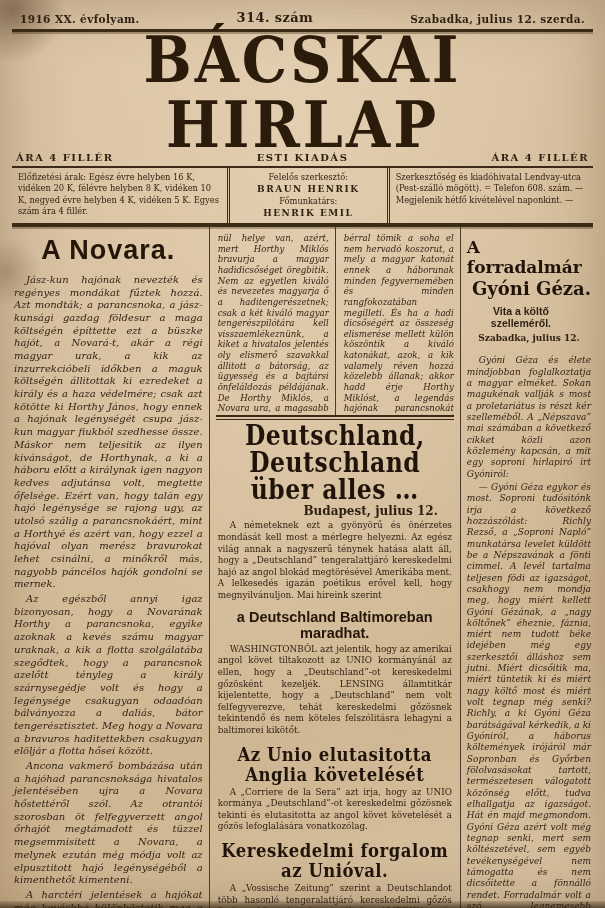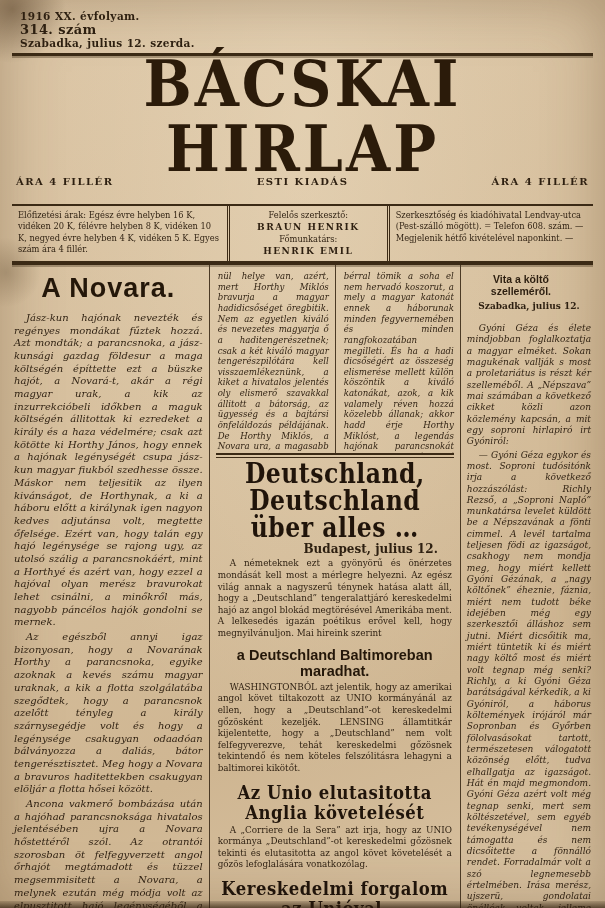--- a/index.html
+++ b/index.html
@@ -17,33 +17,33 @@
       radial-gradient(ellipse at 50% 15%, rgba(255,244,220,.25), transparent 60%),
       linear-gradient(160deg,#dcc6a6 0%,#d6bf9d 45%,#cfb692 75%,#d8c2a2 100%);
     box-shadow:inset 0 0 60px rgba(90,60,30,.35);
     display:flex;flex-direction:column;
   }
   .scan-edge{position:absolute;left:0;bottom:0;width:100%;height:7px;
     background:linear-gradient(180deg,rgba(46,30,12,.15),rgba(40,24,8,.65));}
 
   
   header{padding:10px 12px 0 12px;flex:0 0 auto;}
-  .topline{display:flex;justify-content:space-between;align-items:flex-start;
-    font-size:10.5px;font-weight:bold;letter-spacing:.4px;padding:0 8px;flex-direction:column;}
+  .topline{display:flex;justify-content:space-between;align-items:flex-end;
+    font-size:10.5px;font-weight:bold;letter-spacing:.4px;padding:0 8px;}
   .topline .issue{font-size:13px;}
   .rule{background:#3b2a15;height:3px;margin:4px 0 2px 0;box-shadow:0 2px 0 rgba(59,42,21,.35);}
   .masthead{
     margin:2px 0 0 0;text-align:center;
     font-family:"DejaVu Serif","Liberation Serif",serif;
     font-weight:bold;font-size:57px;line-height:1.02;
     letter-spacing:3px;transform:scaleY(1.12);transform-origin:center;
     color:#2b1b0a;text-shadow:1.5px 1.5px 0 #93天7a52, 1.5px 1.5px 0 rgba(120,92,58,.7);
   }
   .subline{display:flex;justify-content:space-between;align-items:flex-end;
-    font-size:10px;font-weight:bold;letter-spacing:1.5px;padding:2px 4px 17px 4px;}
+    font-size:10px;font-weight:bold;letter-spacing:1.5px;padding:2px 4px 3px 4px;}
   .infobox{
     display:flex;border-top:2px solid #3b2a15;border-bottom:1px solid #3b2a15;
     font-size:8.3px;line-height:1.35;
   }
   .infobox .cell{padding:4px 6px;box-sizing:border-box;}
   .infobox .cell.c-left{width:37%;}
   .infobox .cell.c-center{width:28%;text-align:center;border-left:3px double #3b2a15;border-right:3px double #3b2a15;}
   .infobox .cell.c-right{width:35%;}
   .infobox .strong{font-weight:bold;letter-spacing:1.5px;font-size:9px;}
   .rule.bottom{height:2px;border-bottom:1px solid #3b2a15;background:#3b2a15;margin:0 0 0 0;}
@@ -155,20 +155,24 @@
         <h4 class="sub-serif-lg">Az Unio elutasitotta Anglia követelését</h4>
         <p class="d-text">A „Corriere de la Sera” azt irja, hogy az UNIO kormánya „Deutschland”-ot kereskedelmi gőzösnek tekinti és elutasitotta az angol követ követelését a gőzös lefoglalására vonatkozólag.</p>
 
         <h4 class="sub-serif-lg">Kereskedelmi forgalom az Unióval.</h4>
         <p class="d-text">A „Vossische Zeitung” szerint a Deutschlandot több hasonló tengeralattjáró kereskedelmi gőzös fogja követni és ezáltal AMERIKA és NÉMETORSZÁG között rendes kereskedelmi forgalom fog kifejlődni.</p>
 
       </article>
     </section>
 
     <section class="col col-gyoni">
+      <h2 class="g-head">
+        <span class="l1">A forradalmár</span>
+        <span class="l2">Gyóni Géza.</span>
+      </h2>
       <div class="g-sub">Vita a költő szelleméről.</div>
       <div class="g-date">Szabadka, julius 12.</div>
       <div class="paras">
           <p>Gyóni Géza és élete mindjobban foglalkoztatja a magyar elméket. Sokan magukénak vallják s most a proletariátus is részt kér szelleméből. A „Népszava” mai számában a következő cikket közli azon közlemény kapcsán, a mit egy soproni hirlapiró irt Gyóniról:</p>
           <p>— Gyóni Géza egykor és most. Soproni tudósitónk irja a következő hozzászólást: Richly Rezső, a „Soproni Napló” munkatársa levelet küldött be a Népszavának a fönti cimmel. A levél tartalma teljesen födi az igazságot, csakhogy nem mondja meg, hogy miért kellett Gyóni Gézának, a „nagy költőnek” éheznie, fáznia, miért nem tudott béke idejében még egy szerkesztői álláshoz sem jutni. Miért dicsőitik ma, miért tüntetik ki és miért nagy költő most és miért volt tegnap még senki? Richly, a ki Gyóni Géza barátságával kérkedik, a ki Gyóniról, a háborus költemények irójáról már Sopronban és Győrben fölolvasásokat tartott, természetesen válogatott közönség előtt, tudva elhallgatja az igazságot. Hát én majd megmondom. Gyóni Géza azért volt még tegnap senki, mert sem költészetével, sem egyéb tevékenységével nem támogatta és nem dicsőitette a fönnálló rendet. Forradalmár volt a szó legnemesebb értelmében. Irása merész, ujszerü, gondolatai önállóak voltak, jelleme olyan volt, mint termete: nyakas, hajlithatatlan. A bibliás pap fia letért atyái ösvényéről és a mai társadalom kétszinü erkölcse helyébe a szabad ember merész és minden hazugságtól ment erkölcsét emelte.</p>
         </div>
     </section>
 
   </main>
 

